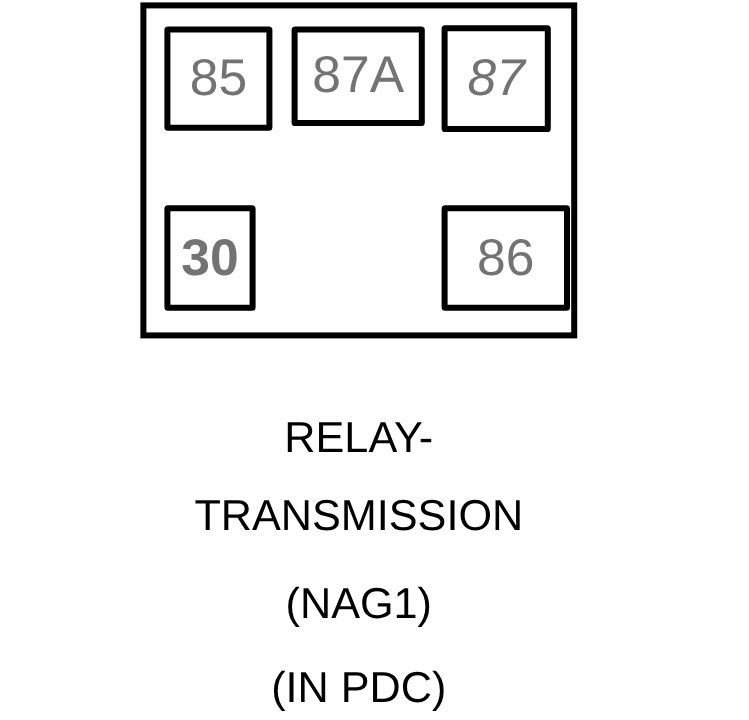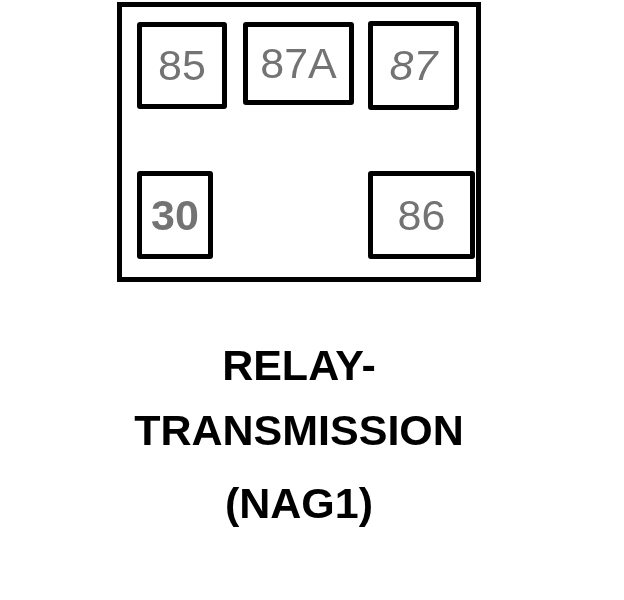--- a/index.html
+++ b/index.html
@@ -46,22 +46,22 @@
   .pin-87a { left: 121px; top: 15px;  width: 111px; height: 83px; }
   .pin-87  { left: 246px; top: 14px;  width: 91px;  height: 89px; font-style: italic; }
   .pin-30  { left: 15px;  top: 164px; width: 76px;  height: 88px; font-weight: bold; }
   .pin-86  { left: 246px; top: 164px; width: 107px;  height: 88px; }
 
   .caption-line {
     position: absolute;
     left: 0;
     width: 598px;
     text-align: center;
-    font-size: 43px;
-    font-weight: 700;
+    font-size: 36px;
+    font-weight: 400;
     line-height: 50px;
     white-space: nowrap;
     color: #000000;
   }
   .caption-line-1 { top: 340px; }
   .caption-line-2 { top: 405px; }
   .caption-line-3 { top: 478px; }
   .caption-line-4 { top: 548px; }
 </style>
 </head>
@@ -73,14 +73,15 @@
     <div class="pin pin-85">85</div>
     <div class="pin pin-87a">87A</div>
     <div class="pin pin-87">87</div>
     <div class="pin pin-30">30</div>
     <div class="pin pin-86">86</div>
   </div>
 
   <div class="caption-line caption-line-1">RELAY-</div>
   <div class="caption-line caption-line-2">TRANSMISSION</div>
   <div class="caption-line caption-line-3">(NAG1)</div>
+  <div class="caption-line caption-line-4">(IN PDC)</div>
 
 </div>
 
 </body></html>

